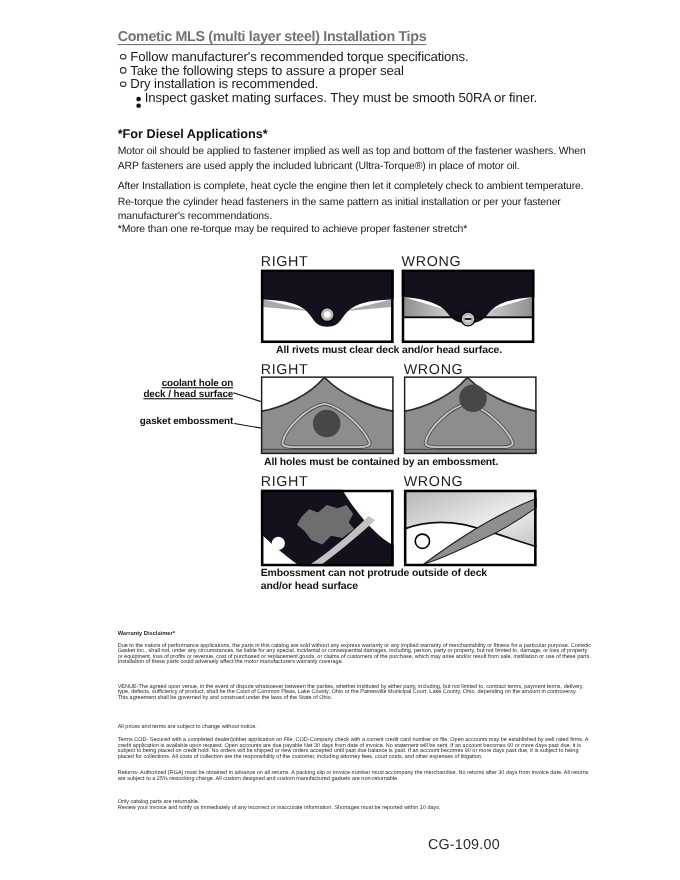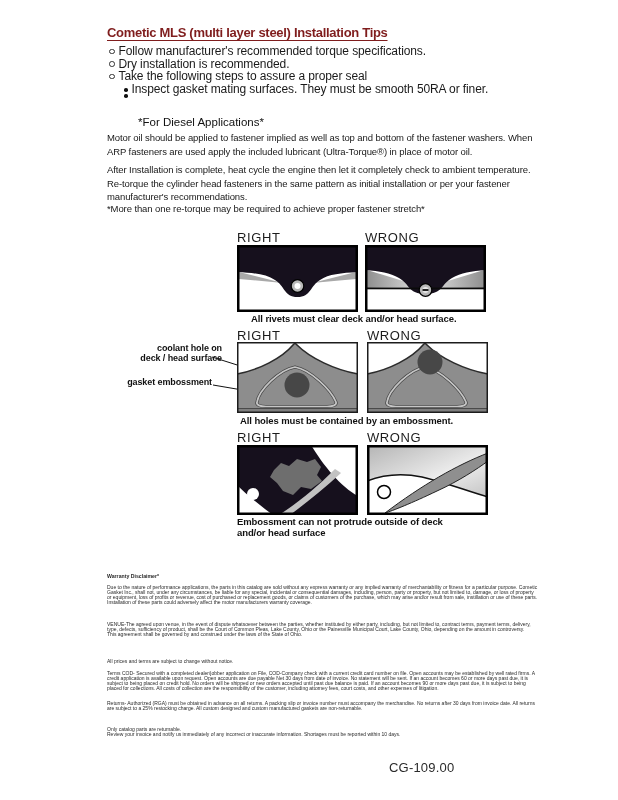--- a/index.html
+++ b/index.html
@@ -3,30 +3,30 @@
 <meta charset="utf-8">
 <style>
   html,body{margin:0;padding:0;background:#fff;}
   body{width:618px;height:800px;position:relative;overflow:hidden;
        font-family:"Liberation Sans", sans-serif;color:#1a1a1a;
        -webkit-font-smoothing:antialiased;}
   .abs{position:absolute;}
 
   
   .doc-title{left:107px;top:25px;font-size:13px;font-weight:bold;letter-spacing:-0.3px;
-             text-decoration:underline;text-underline-offset:3px;color:#7f1d1d;}
+             text-decoration:underline;text-underline-offset:3px;color:#737373;}
   .bullets{left:109px;top:45px;width:470px;font-size:12px;letter-spacing:-0.1px;line-height:12.5px;}
   .bullet-row{display:flex;align-items:baseline;}
   .b-open{width:3.5px;height:3.5px;border:1px solid #333;border-radius:50%;
           display:inline-block;margin-right:4px;flex:none;transform:translateY(-1px);}
   .sub{margin-left:15px;}
   .b-dot{width:3.5px;height:3.5px;background:#111;border-radius:50%;
          display:inline-block;margin-right:4px;flex:none;transform:translateY(-1px);}
 
-  .section-head{left:107px;top:116px;font-size:11.5px;font-weight:normal;color:#111;margin-left:31px;}
+  .section-head{left:107px;top:116px;font-size:11.5px;font-weight:bold;color:#111;}
   .para{left:107px;width:432px;font-size:9.5px;letter-spacing:-0.1px;line-height:13.5px;color:#181818;}
   .p1{top:131px;}
   .p2{top:163px;}
   .pnote{top:202px;}
 
   
   .rw-label{font-size:13px;letter-spacing:0.6px;color:#1c1c1c;width:121px;text-align:left;}
   .dbox{width:121px;height:67px;}
   .dbox2{width:121px;height:71px;}
   .dbox3{width:121px;height:70px;}
@@ -45,25 +45,25 @@
 
 <div class="abs doc-title">Cometic MLS (multi layer steel) Installation Tips</div>
 
 <div class="abs bullets">
   <div class="bullet-row">
     <span class="b-open"></span>
     <span>Follow manufacturer's recommended torque specifications.</span>
   </div>
   <div class="bullet-row">
     <span class="b-open"></span>
-    <span>Dry installation is recommended.</span>
+    <span>Take the following steps to assure a proper seal</span>
   </div>
   <div class="bullet-row">
     <span class="b-open"></span>
-    <span>Take the following steps to assure a proper seal</span>
+    <span>Dry installation is recommended.</span>
   </div>
   <div class="bullet-row sub">
     <span class="b-dot"></span>
     <span>Inspect gasket mating surfaces.  They must be smooth 50RA or finer.</span>
   </div>
   <div class="bullet-row sub">
     <span class="b-dot"></span>
   </div>
 </div>
 
@@ -109,21 +109,21 @@
     <rect x="57.5" y="44" width="6" height="2" fill="#222"></rect>
     <rect x="1.25" y="1.25" width="118.5" height="64.5" fill="none" stroke="#000" stroke-width="2.5"></rect>
   </svg>
 </div>
 
 <div class="abs caption" style="left:237px;top:314px;margin-left:14px;">All rivets must clear deck and/or head surface.</div>
 
 <div class="abs rw-label" style="left:237px;top:328px;">RIGHT</div>
 <div class="abs rw-label" style="left:367px;top:328px;">WRONG</div>
 
-<div class="abs side-label" style="left:98px;top:344px;">
+<div class="abs side-label" style="left:88px;top:344px;text-decoration:underline;">
   <div>coolant hole on</div>
   <div>deck / head surface</div>
 </div>
 <div class="abs side-label" style="left:88px;top:378px;">gasket embossment</div>
 
 <svg class="abs" style="left:118px;top:342px;" width="185" height="60" viewBox="0 0 185 60">
   <line x1="94" y1="15" x2="179" y2="42" stroke="#111" stroke-width="1"></line>
   <line x1="95" y1="43" x2="142" y2="51" stroke="#111" stroke-width="1"></line>
 </svg>
 

